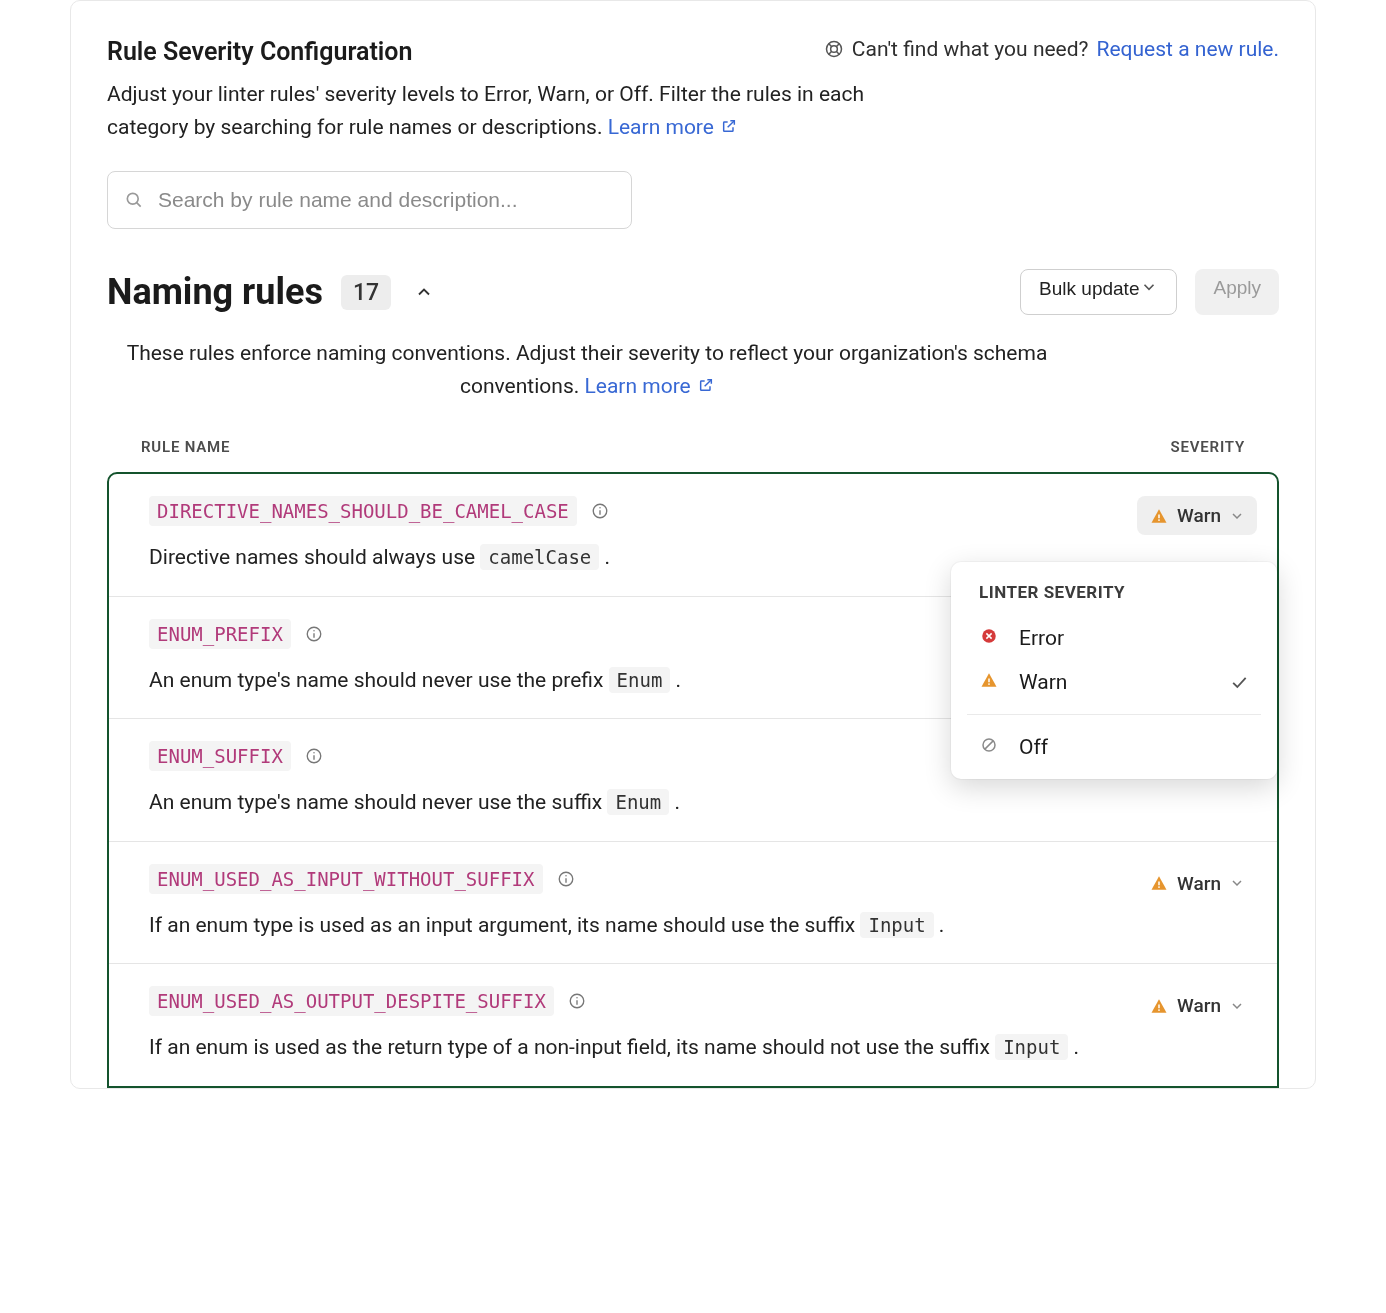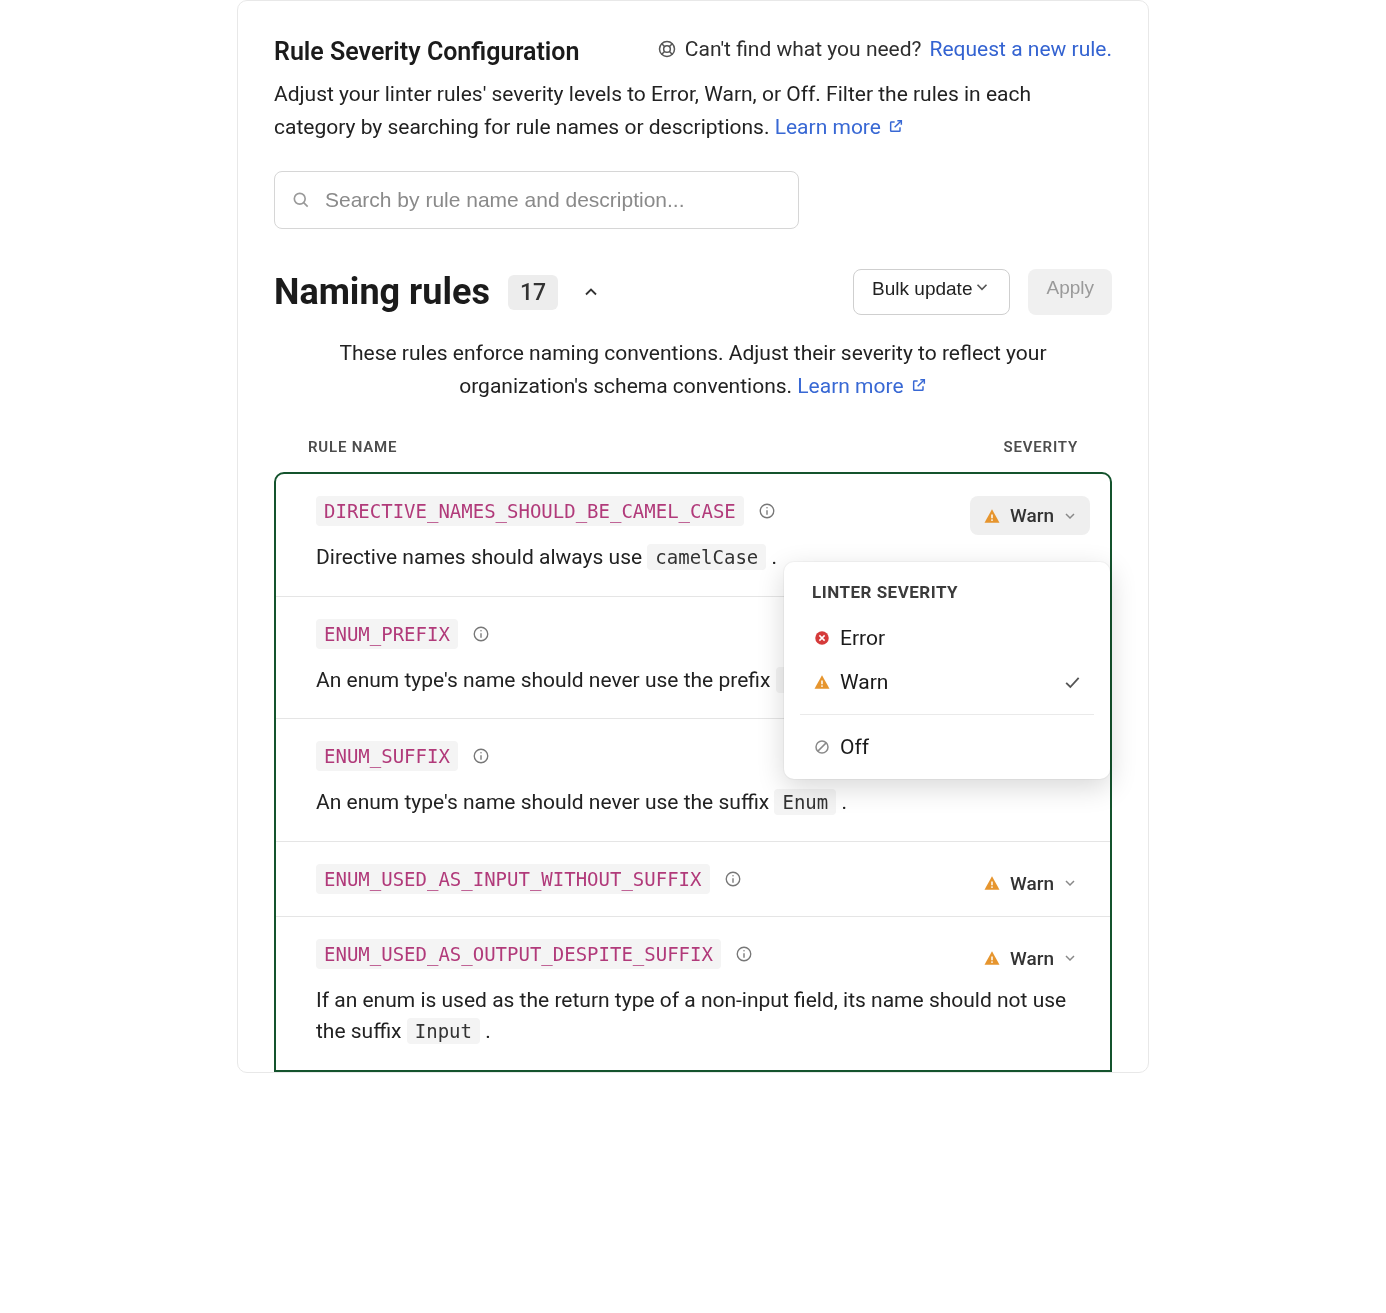--- a/index.html
+++ b/index.html
@@ -3,21 +3,21 @@
 <meta charset="utf-8">
 <style>
   * { box-sizing: border-box; margin: 0; padding: 0; }
   body {
     font-family: -apple-system, BlinkMacSystemFont, "Segoe UI", Roboto, Helvetica, Arial, sans-serif;
     background: #fff;
     color: #1b1b1b;
     font-size: 19px;
   }
   .card {
-    width: 912px;
+    width: 1246px;
     margin: 0 auto;
     border: 1px solid #e8e8e8;
     border-radius: 10px;
     padding: 36px 36px 0 36px;
     position: relative;
   }
   .header-row { display:flex; justify-content:space-between; align-items:flex-start; }
   .title { font-size: 25px; font-weight: 650; }
   .help { font-size: 21px; color:#2e2e2e; display:flex; align-items:center; gap:8px;}
   .help a { color:#3463d1; text-decoration:none; }
@@ -97,21 +97,21 @@
     padding:20px 0 10px 0; z-index:10;
   }
   .popover-title{
     font-size:17px; font-weight:700; letter-spacing:0.5px; color:#3b3b3b;
     padding:0 28px 14px 28px;
   }
   .pop-item{
     display:flex; align-items:center; justify-content:space-between;
     padding:10px 28px; font-size:21px; cursor:pointer;
   }
-  .pop-item .pi-left{ display:flex; align-items:center; gap:8px;}
+  .pop-item .pi-left{ display:flex; gap:20px;}
   .pop-div{ height:1px; background:#eaeaea; margin:10px 16px;}
   .ico {
     width:20px; height:20px; display:inline-flex; align-items:center; justify-content:center;
   }
   .err-ico { color:#d53a3a;}
   .off-ico { color:#8a8a8a;}
   .check { color:#555;}
   svg { display:block; }
 </style>
 </head>
@@ -311,20 +311,21 @@
         <div class="rule-top">
           <span class="code">ENUM_USED_AS_INPUT_WITHOUT_SUFFIX</span>
           <span class="info-icon">
             <svg width="18" height="18" viewBox="0 0 24 24" fill="none" stroke="#777" stroke-width="1.8">
               <circle cx="12" cy="12" r="9"></circle>
               <line x1="12" y1="11" x2="12" y2="17"></line>
               <circle cx="12" cy="7.5" r="1" fill="#777" stroke="none"></circle>
             </svg>
           </span>
         </div>
+        <div class="rule-desc">If an enum type is used as an input argument, its name should use the suffix <span class="inline-code">Input</span> .</div>
         <div class="sev-pill">
           <span class="ico warn-tri">
             <svg width="18" height="18" viewBox="0 0 24 24" fill="#e6952e">
               <path d="M12 3l10 18H2L12 3z"></path>
               <rect x="11" y="10" width="2" height="5" fill="#fff"></rect>
               <rect x="11" y="16.5" width="2" height="2" fill="#fff"></rect>
             </svg>
           </span>
           <span class="sev-label">Warn</span>
           <span>

